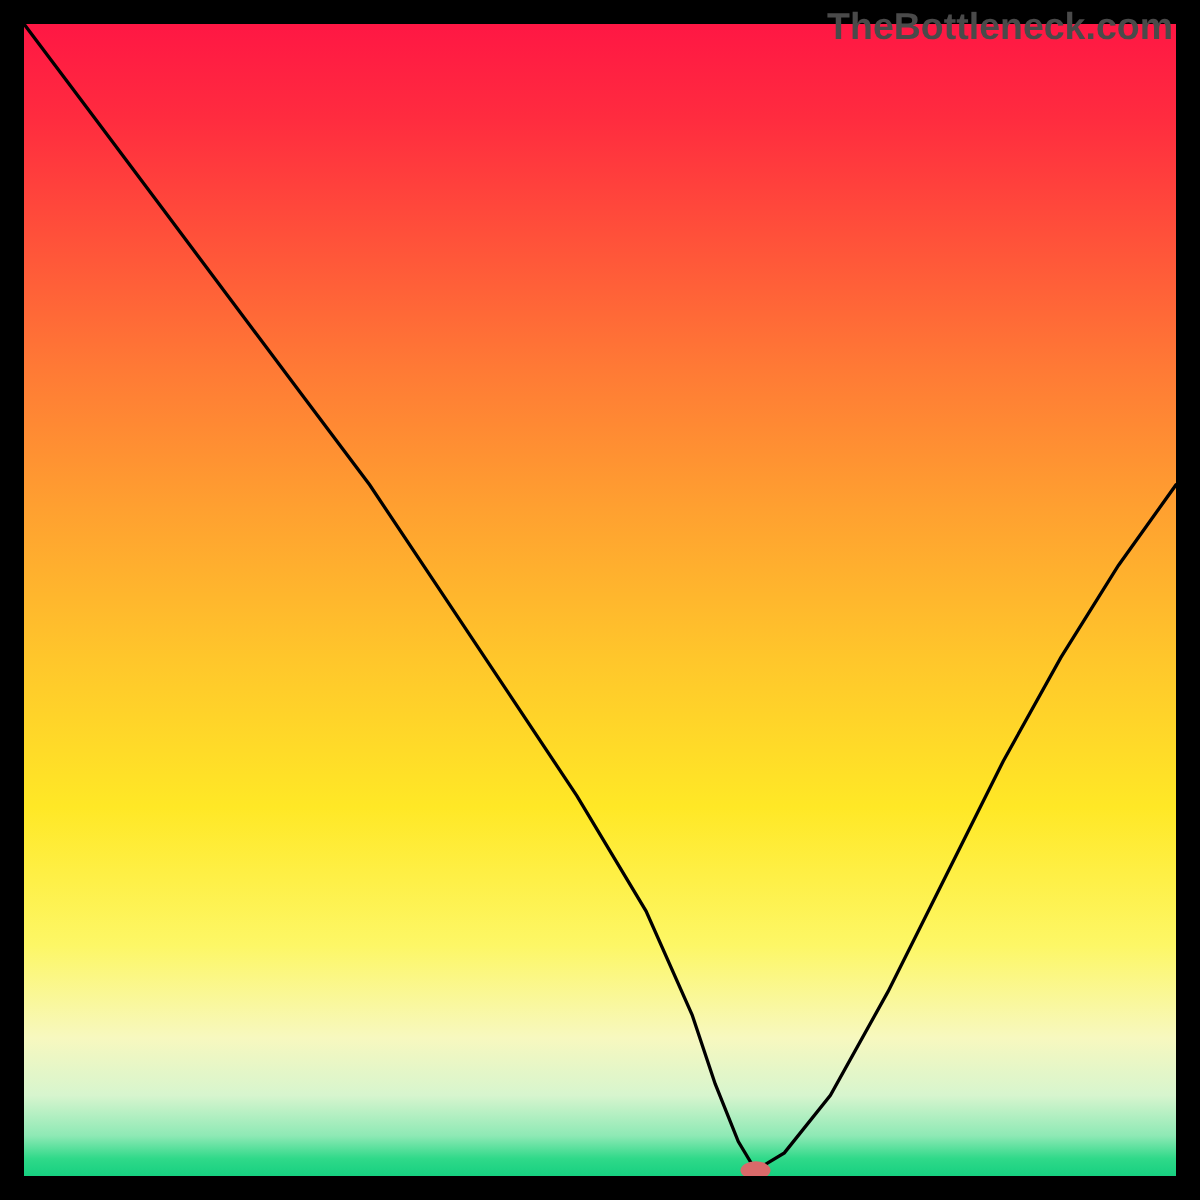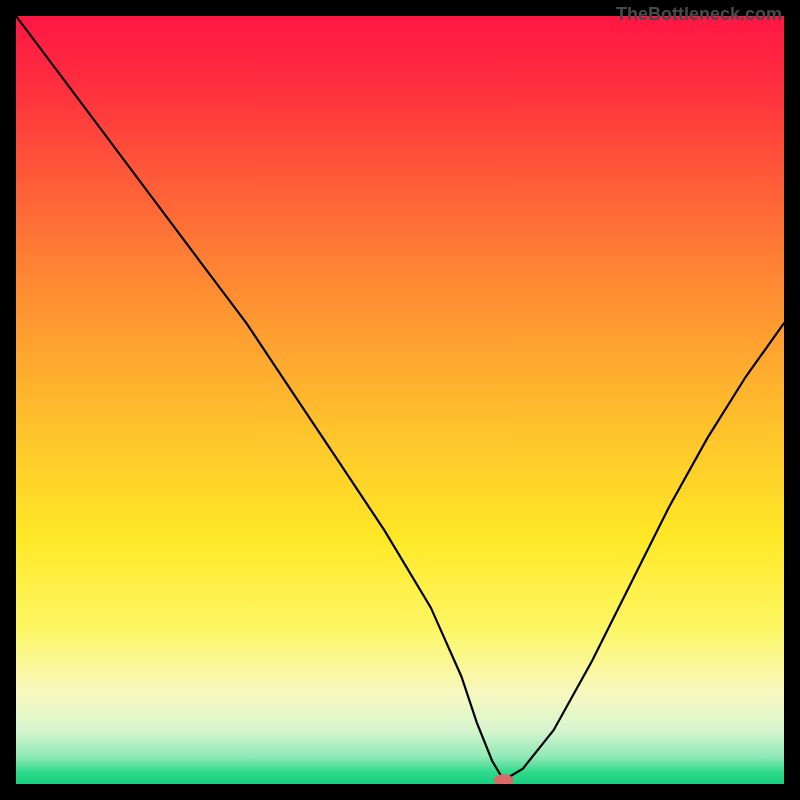--- a/index.html
+++ b/index.html
@@ -9,21 +9,21 @@
     height: 800px;
     background: #000;
     position: relative;
     font-family: Arial, sans-serif;
   }
   .watermark {
     position: absolute;
     top: 4px;
     right: 18px;
     color: #4a4a4a;
-    font-size: 18px;
+    font-size: 25px;
     font-weight: bold;
     z-index: 10;
   }
   .plot-area {
     position: absolute;
     left: 16px;
     top: 16px;
     width: 768px;
     height: 768px;
   }

